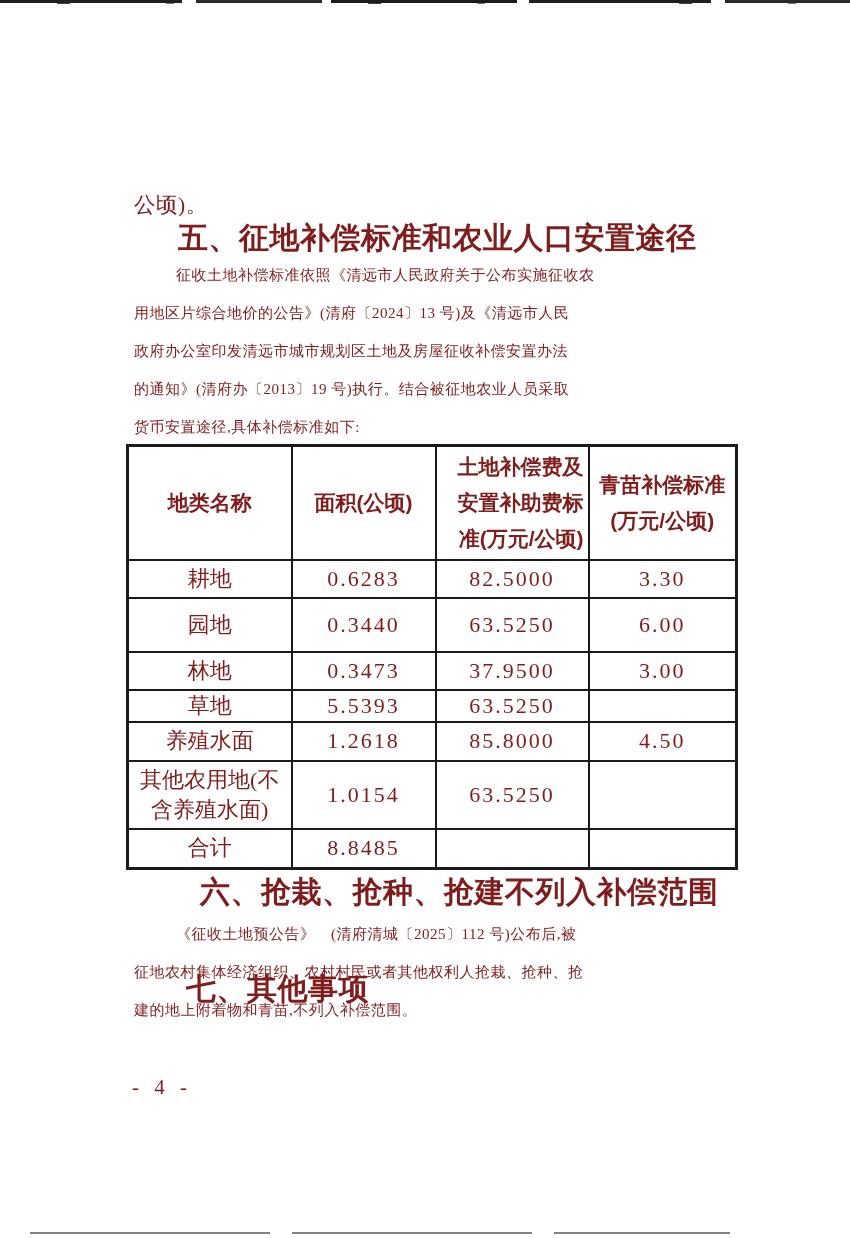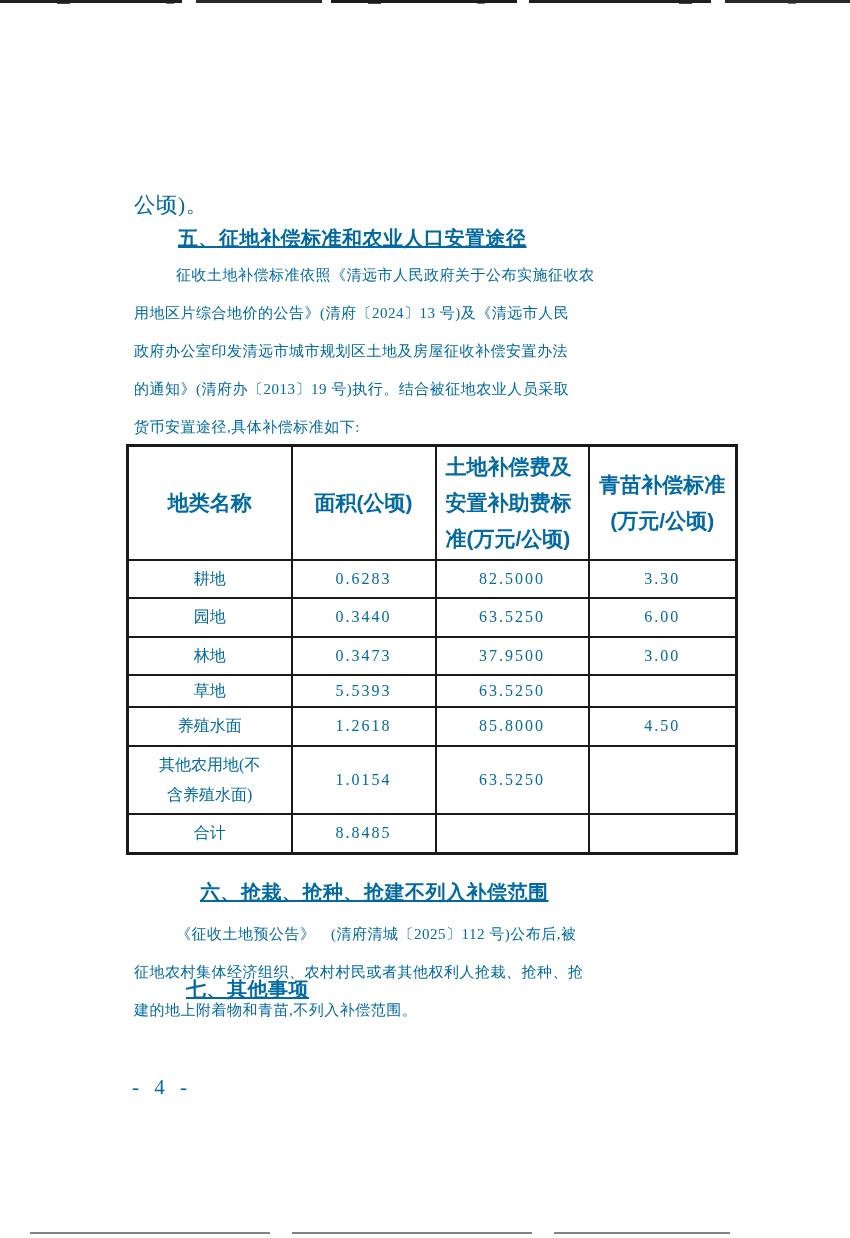--- a/index.html
+++ b/index.html
@@ -1,46 +1,45 @@
 <!DOCTYPE html>
 <html lang="zh"><head>
 <meta charset="utf-8">
 <style>
   html, body { margin: 0; padding: 0; background: #ffffff; }
   .page {
     position: relative;
     width: 850px;
     height: 1238px;
     background: #ffffff;
-    color: #0369a1;
+    color: #7f1d1d;
     font-family: "Liberation Serif", "DejaVu Serif", serif;
     overflow: hidden;
   }
   .abs { position: absolute; }
   .bodyline {
     font-size: 21.5px;
     line-height: 38px;
     letter-spacing: 0.5px;
     white-space: pre;
   }
   .para {
     font-size: 15px;
     line-height: 38px;
     letter-spacing: 0.5px;
     white-space: pre;
     text-indent: 42px;
   }
   .heading {
     font-family: "Liberation Sans", "DejaVu Sans", sans-serif;
     font-weight: bold;
-    font-size: 20px;
+    font-size: 30px;
     line-height: 30px;
     letter-spacing: 0.5px;
     white-space: pre;
-    text-decoration: underline;
   }
   .pageno {
     font-size: 21px;
     letter-spacing: 5px;
     white-space: pre;
   }
   
   table.comp {
     position: absolute;
     left: 126px;
@@ -57,29 +56,29 @@
     white-space: pre-line;
     overflow: hidden;
   }
   table.comp { border: 3px solid #1a1a1a; }
   table.comp th {
     font-family: "Liberation Sans", "DejaVu Sans", sans-serif;
     font-weight: bold;
     font-size: 21px;
     line-height: 36px;
   }
-  table.comp th.lt { text-align: left; padding-left: 9px; }
+  table.comp th.lt { text-align: right; padding-left: 9px; }
   table.comp td {
-    font-size: 16px;
+    font-size: 22px;
     line-height: 30px;
   }
   table.comp td.num { letter-spacing: 2px; }
   tr.rh  { height: 114px; }
   tr.r1  { height: 38px; }
-  tr.r2  { height: 39px; }
+  tr.r2  { height: 54px; }
   tr.r3  { height: 38px; }
   tr.r4  { height: 32px; }
   tr.r5  { height: 39px; margin-top: 16px; }
   tr.r6  { height: 68px; }
   tr.r7  { height: 40px; }
   
   .specks1 {
     left: 0; top: 1208; width: 850px; height: 4px;
     background: repeating-linear-gradient(90deg,
       transparent 0 57px, rgba(35,35,35,0.85) 57px 70px,

